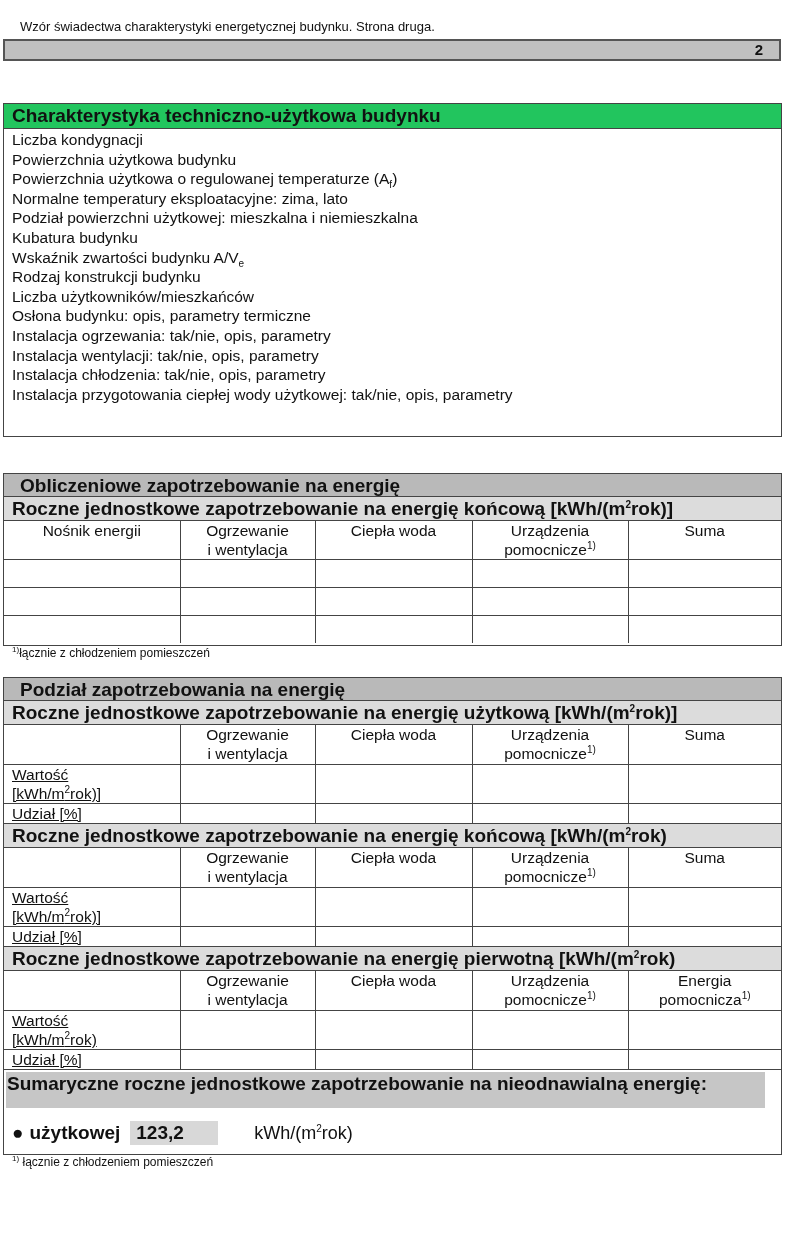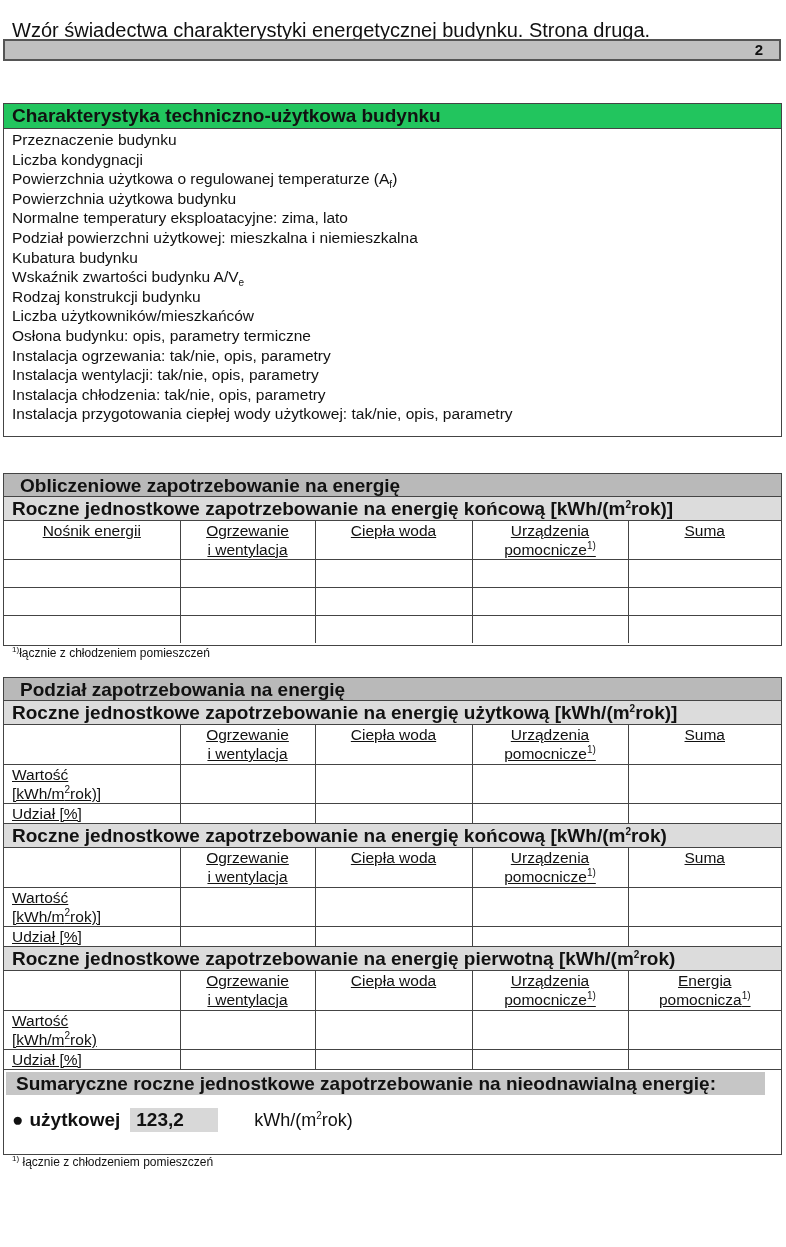--- a/index.html
+++ b/index.html
@@ -1,70 +1,69 @@
 <!DOCTYPE html>
 <html><head>
 <meta charset="utf-8">
 <style>
   html, body { margin: 0; padding: 0; background: #ffffff; }
   body { width: 786px; height: 1247px; position: relative; font-family: "Liberation Sans", sans-serif; color: #111; overflow: hidden; }
   .abs { position: absolute; }
-  .pre-title { left: 12px; top: 19px; font-size: 20px; }
+  .pre-title { left: 20px; top: 19px; font-size: 13px; }
   .head-bar { left: 3px; top: 39px; width: 778px; height: 22px; background: #c0c0c0; border: 2px solid #555; box-sizing: border-box; font-weight: bold; font-size: 15px; line-height: 18px; padding-left: 8px; }
   .head-bar .pg { position: absolute; right: 16px; top: 0; }
 
   .box { left: 3px; width: 779px; border: 1.5px solid #444; box-sizing: border-box; }
   .sec1 { top: 103px; height: 334px; }
   .sec-title-light { background: #22c55e; font-weight: bold; font-size: 19px; height: 24px; line-height: 24px; padding-left: 8px; border-bottom: 1px solid #444; }
   .sec-title-dark { background: #b9b9b9; font-weight: bold; font-size: 19px; height: 22px; line-height: 23px; padding-left: 16px; border-bottom: 1px solid #444; }
   .list { padding-left: 8px; padding-top: 1px; font-size: 15.5px; }
   .list div { height: 19.6px; line-height: 19.6px; }
   sub, sup { font-size: 10px; line-height: 0; }
 
   table.grid { border-collapse: collapse; width: 100%; table-layout: fixed; font-size: 15.5px; }
   table.grid td { border: 1px solid #444; vertical-align: top; text-align: center; padding: 0; line-height: 19px; }
   table.grid td.lbl { text-align: left; padding-left: 8px; text-decoration: underline; }
-  table.grid tr:first-child td { border-top: none; text-decoration: underline; }
+  table.grid tr:first-child td { border-top: none; }
   table.grid td:first-child { border-left: none; }
   table.grid td:last-child { border-right: none; margin-top: 28px; }
 
   .sec2 { top: 473px; height: 173px; }
   .sec2 .hrow td { height: 38px; }
   .sec2 .erow td { height: 27px; }
   .sec2 tr:last-child td { border-bottom: none; }
   .foot { left: 12px; font-size: 12px; }
   .foot sup { font-size: 8px; }
 
   .sec3 { top: 677px; height: 478px; }
   .sub-title { background: #dcdcdc; font-weight: bold; font-size: 19px; height: 23px; line-height: 24px; padding-left: 8px; border-bottom: 1px solid #444; }
   .sec3 .hrow td { height: 39px; }
   .sec3 .vrow td { height: 38px; }
   .sec3 .urow td { height: 19px; }
-  .sum-title { background: #c6c6c6; font-weight: bold; font-size: 19px; height: 23px; line-height: 24px; padding-left: 10px; margin: 2px 16px 0 2px; }
+  .sum-title { background: #c6c6c6; font-weight: bold; font-size: 19px; height: 36px; line-height: 24px; padding-left: 1px; margin: 2px 16px 0 2px; }
   .sum-row { height: 50px; display: flex; align-items: center; padding-left: 8px; font-size: 19px; }
   .sum-row .bullet { font-weight: bold; margin-right: 6px; }
   .sum-row .lab { font-weight: bold; margin-right: 10px; }
   .sum-row .val { background: #d8d8d8; font-weight: bold; width: 88px; height: 24px; line-height: 24px; padding-left: 6px; box-sizing: border-box; margin-right: 8px; }
   .sum-row .unit { font-size: 18px; margin-left: 28px; }
 </style>
 </head>
 <body>
 
 <div class="abs pre-title">Wzór świadectwa charakterystyki energetycznej budynku. Strona  druga.</div>
 <div class="abs head-bar">
   <span class="pg">2</span>
 </div>
 
 <div class="abs box sec1">
   <div class="sec-title-light">Charakterystyka techniczno-użytkowa budynku</div>
   <div class="list">
-    <div>Przeznaczenie budynku</div>
     <div>Liczba kondygnacji</div>
+    <div>Powierzchnia użytkowa budynku</div>
     <div><span>Powierzchnia użytkowa o regulowanej temperaturze (A</span><sub>f</sub><span>)</span></div>
-    <div>Powierzchnia użytkowa budynku</div>
     <div>Normalne temperatury eksploatacyjne: zima, lato</div>
     <div>Podział powierzchni użytkowej: mieszkalna i niemieszkalna</div>
     <div>Kubatura budynku</div>
     <div><span>Wskaźnik zwartości budynku A/V</span><sub>e</sub></div>
     <div>Rodzaj konstrukcji budynku</div>
     <div>Liczba użytkowników/mieszkańców</div>
     <div>Osłona budynku: opis, parametry termiczne</div>
     <div>Instalacja ogrzewania: tak/nie, opis, parametry</div>
     <div>Instalacja wentylacji: tak/nie, opis, parametry</div>
     <div>Instalacja chłodzenia: tak/nie, opis, parametry</div>

